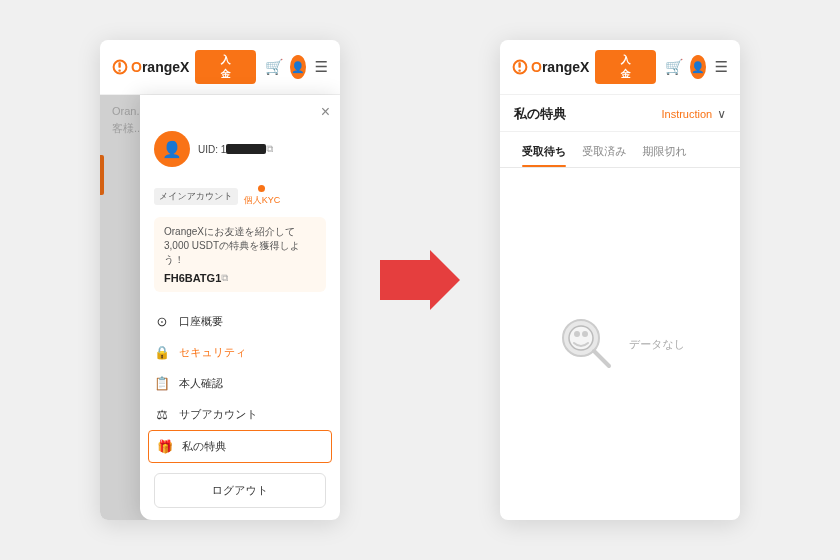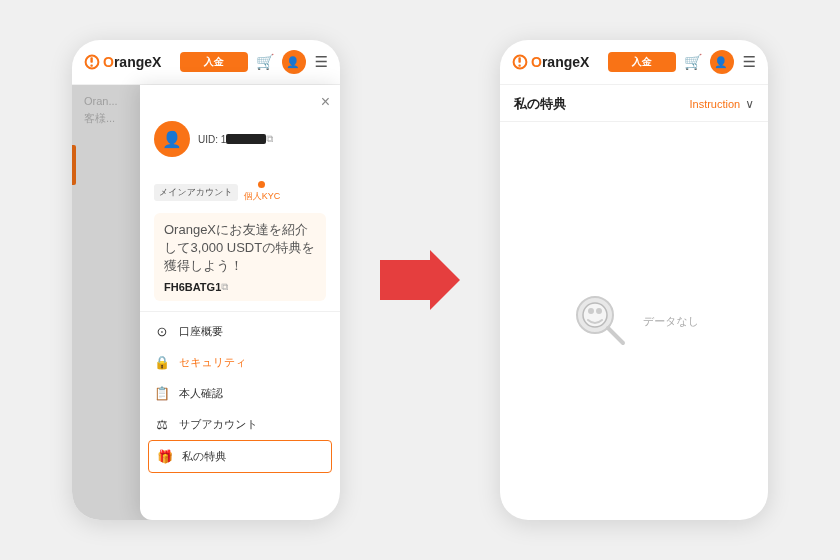--- a/index.html
+++ b/index.html
@@ -10,24 +10,24 @@
       font-family: -apple-system, 'Helvetica Neue', Arial, sans-serif;
       display: flex;
       align-items: center;
       justify-content: center;
       gap: 40px;
       overflow: hidden;
     }
 
     
     .phone-frame {
-      width: 268px;
+      width: 240px;
       height: 480px;
       background: #fff;
-      border-radius: 28px;
+      border-radius: 8px;
       box-shadow: 0 4px 24px rgba(0,0,0,0.13);
       overflow: hidden;
       position: relative;
       display: flex;
       flex-direction: column;
     }
 
     
     .header-bar {
       display: flex;
@@ -163,21 +163,21 @@
       background: #222;
       border-radius: 2px;
       display: inline-block;
     }
     .copy-icon { font-size: 10px; color: #aaa; cursor: pointer; }
 
     .kyc-row {
       display: flex;
       align-items: center;
       gap: 6px;
-      margin-top: 14px;
+      margin-top: 8px;
       padding: 0 14px;
     }
     .kyc-label {
       font-size: 9px;
       color: #555;
       background: #f0f0f0;
       border-radius: 3px;
       padding: 2px 5px;
     }
     .kyc-badge {
@@ -187,21 +187,21 @@
     }
     .dot-orange { width: 7px; height: 7px; border-radius: 50%; background: #f97316; }
 
     .referral-box {
       margin: 10px 14px 6px;
       background: #fff8f0;
       border-radius: 6px;
       padding: 8px 10px;
     }
     .referral-text {
-      font-size: 13px;
+      font-size: 10px;
       color: #555;
       line-height: 1.4;
     }
     .referral-code-row {
       display: flex;
       align-items: flex-end;
       gap: 0;
       margin-top: 5px;
     }
     .referral-code {
@@ -413,20 +413,21 @@
         <div class="menu-item">
           <span class="menu-icon">⚖</span>
           <span>サブアカウント</span>
         </div>
         <div class="menu-item highlighted">
           <span class="menu-icon">🎁</span>
           <span>私の特典</span>
         </div>
 
         <div style="flex:1"></div>
+        <button class="logout-btn">ログアウト</button>
       </div>
     </div>
   </div>
 </div>
 
 <div class="arrow-wrapper">
   <svg width="80" height="60" viewBox="0 0 80 60">
     <polygon points="0,10 50,10 50,0 80,30 50,60 50,50 0,50" fill="#e53e3e"></polygon>
   </svg>
 </div>
@@ -449,20 +450,25 @@
   </div>
 
   <div class="section-title-bar">
     <span class="section-title">私の特典</span>
     <div style="display:flex;align-items:center;gap:2px">
       <span class="instruction-link">Instruction</span>
       <span class="chevron-icon">∨</span>
     </div>
   </div>
 
+  <div class="tab-bar">
+    <div class="tab-item active">受取待ち</div>
+    <div class="tab-item">受取済み</div>
+    <div class="tab-item">期限切れ</div>
+  </div>
 
 
   <div class="empty-state">
     <div class="search-icon-big">
       <svg width="64" height="64" viewBox="0 0 64 64">
         <circle cx="26" cy="26" r="18" fill="#e8e8e8" stroke="#ccc" stroke-width="2"></circle>
         <circle cx="26" cy="26" r="12" fill="#f5f5f5" stroke="#bbb" stroke-width="1.5"></circle>
         <line x1="39" y1="39" x2="54" y2="54" stroke="#ccc" stroke-width="4" stroke-linecap="round"></line>
         <circle cx="22" cy="22" r="3" fill="#ccc"></circle>
         <circle cx="30" cy="22" r="3" fill="#ccc"></circle>

